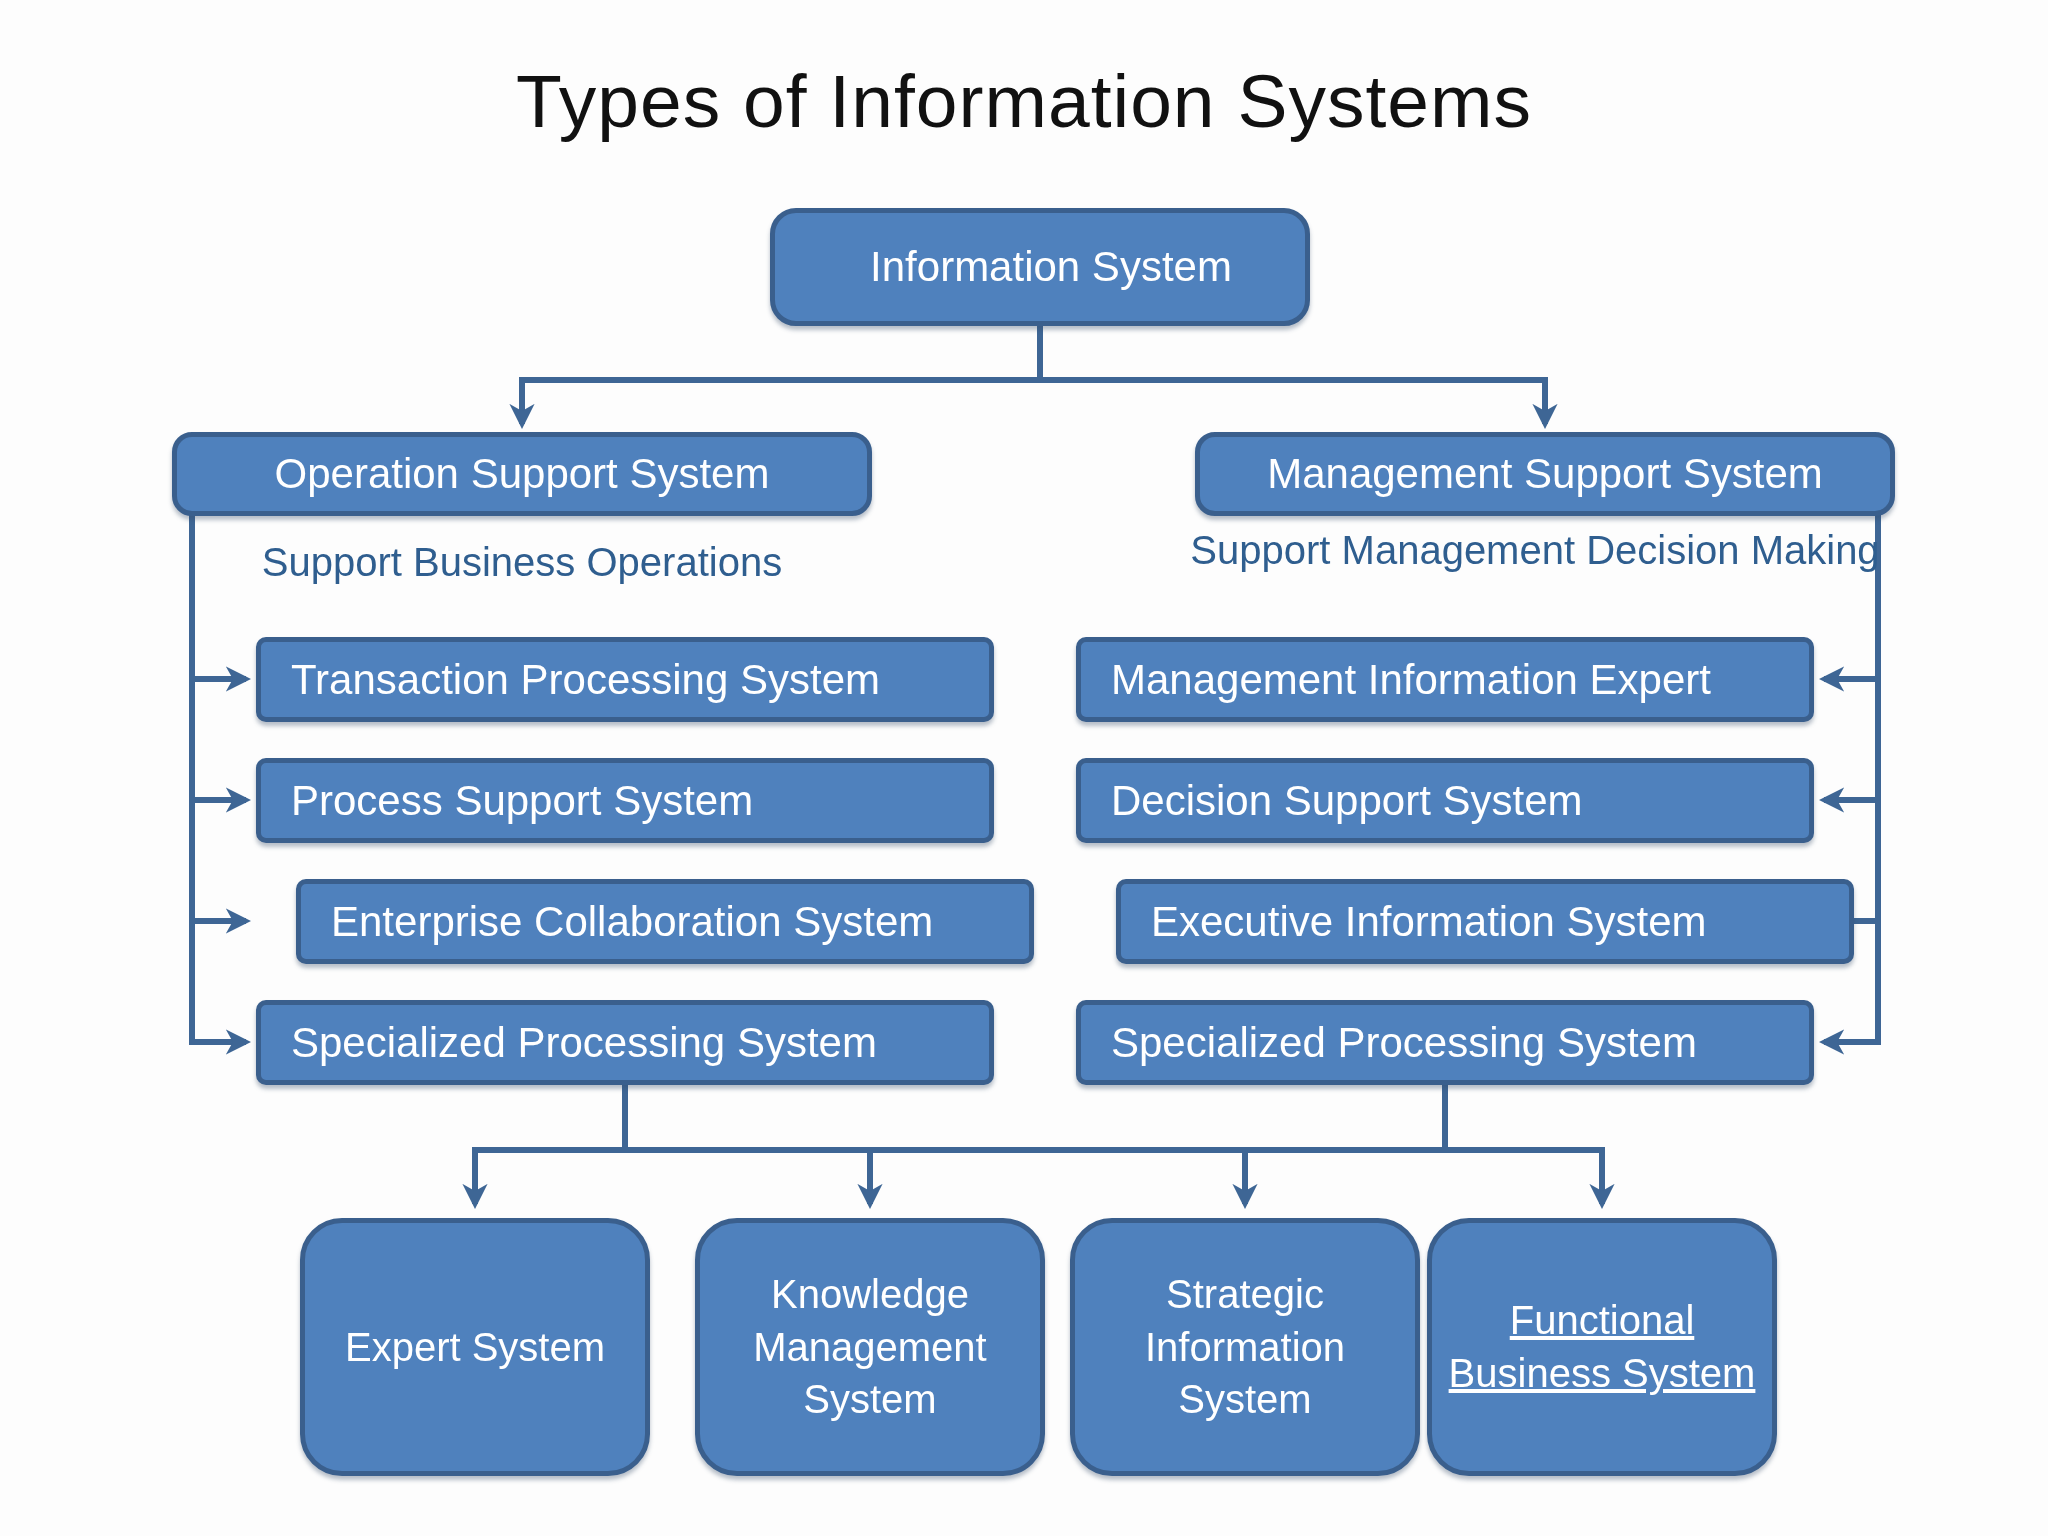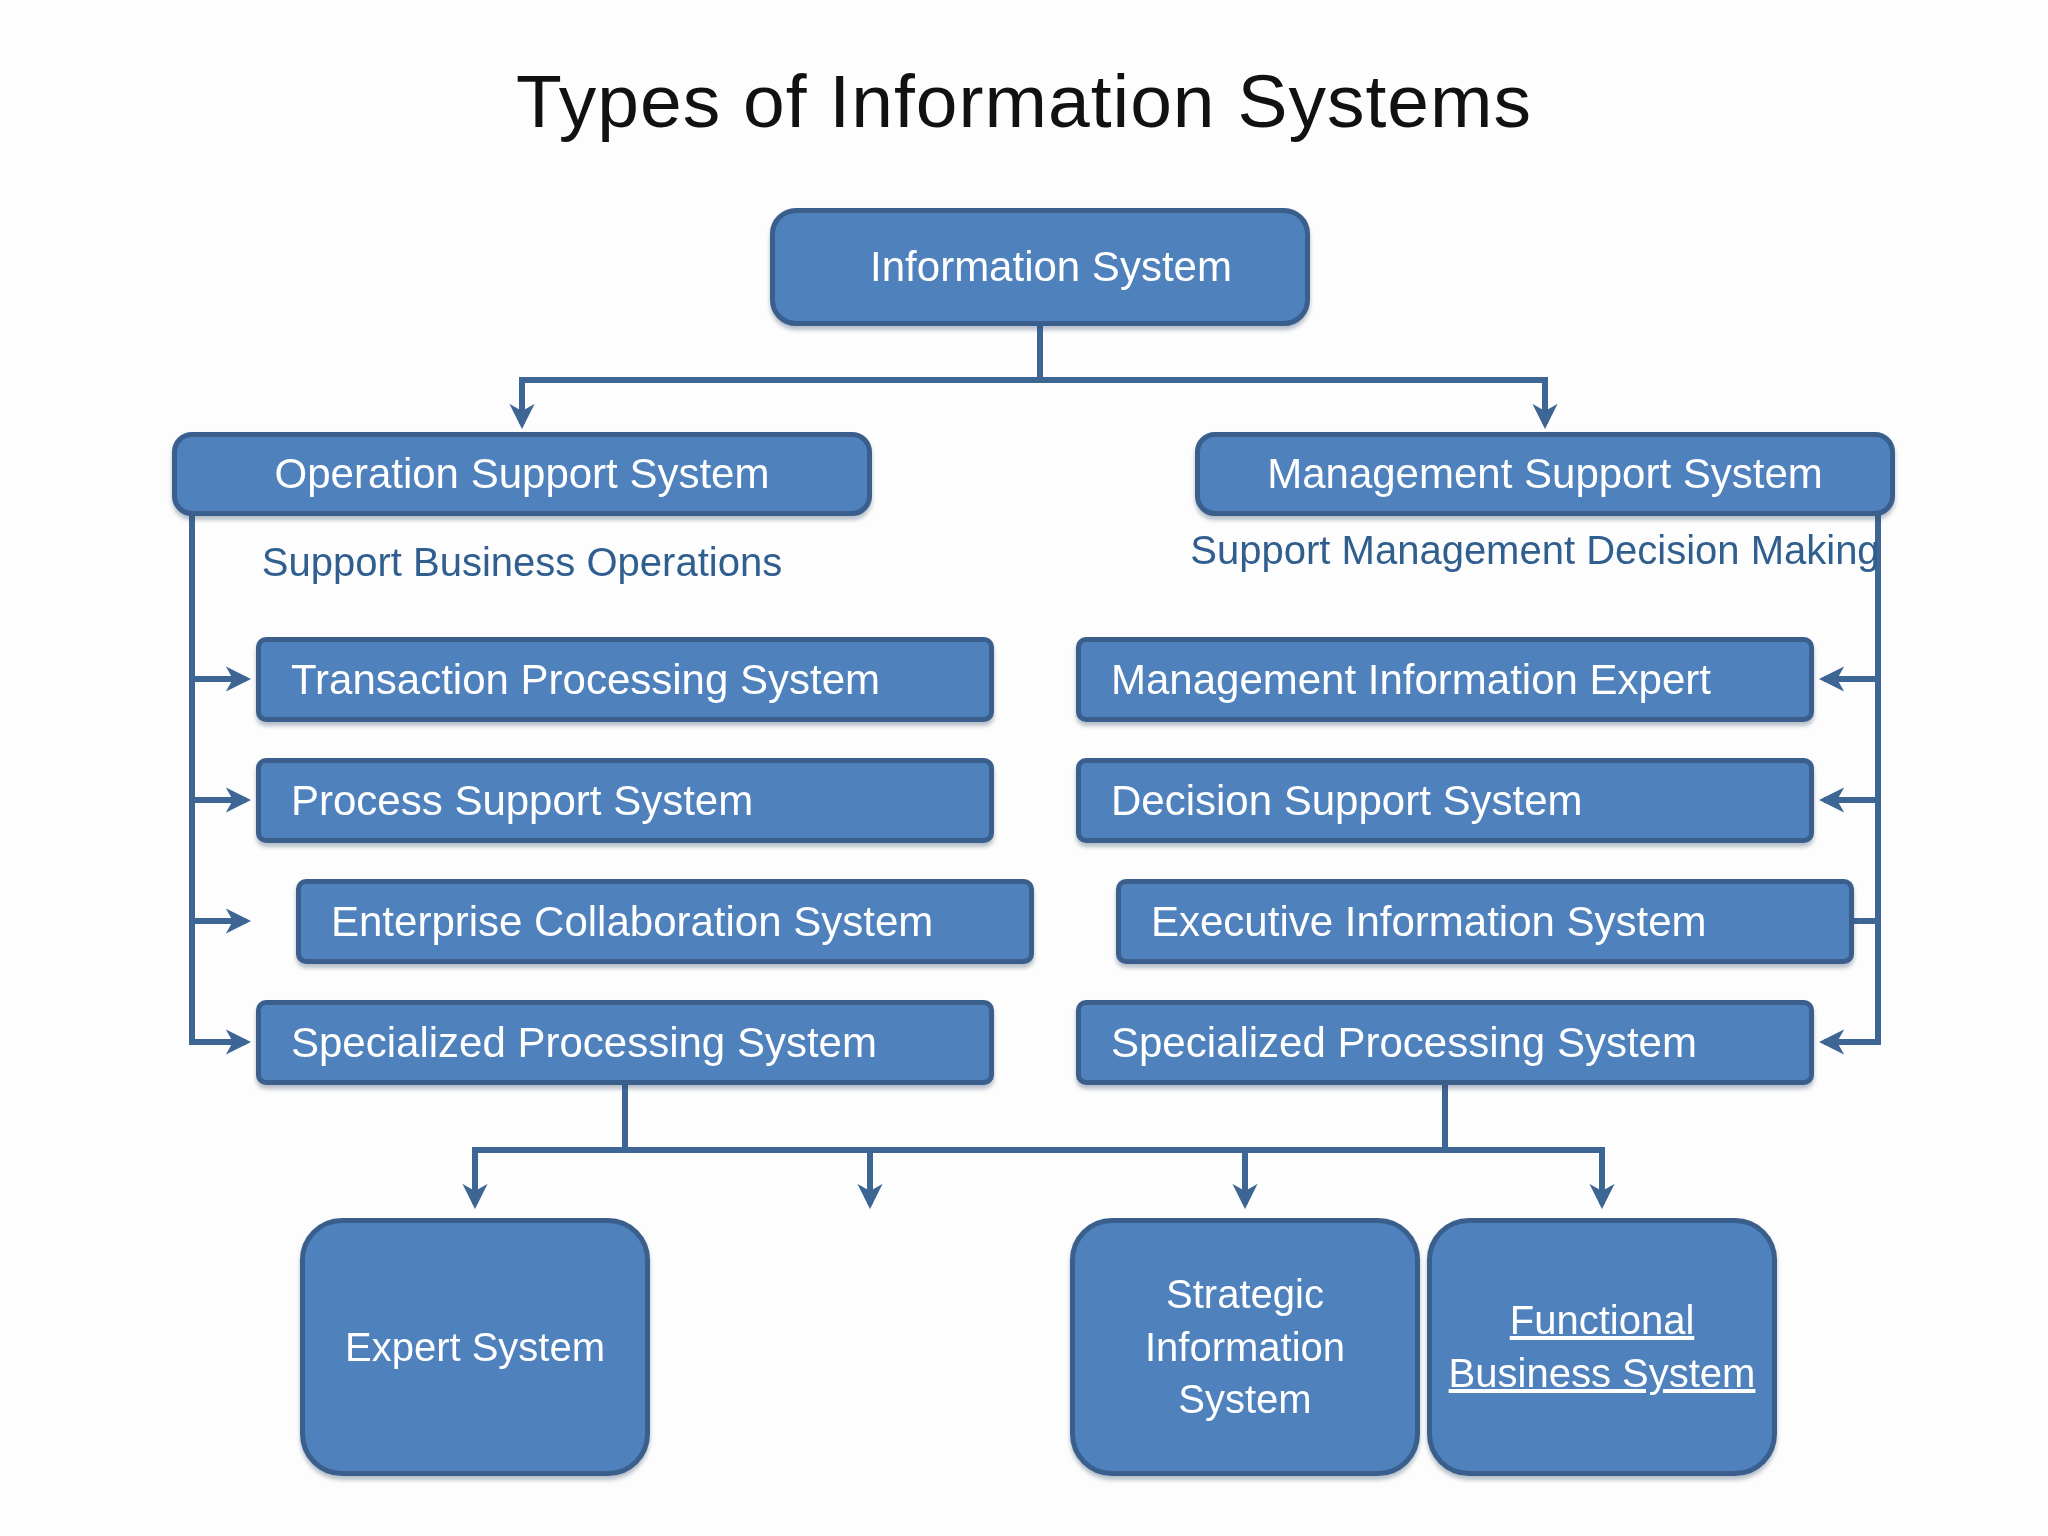--- a/index.html
+++ b/index.html
@@ -160,16 +160,17 @@
   <div class="box item lcol r2">Process Support System</div>
   <div class="box item lcol r3">Enterprise Collaboration System</div>
   <div class="box item lcol r4">Specialized Processing System</div>
 
   <div class="box item rcol r1">Management Information Expert</div>
   <div class="box item rcol r2">Decision Support System</div>
   <div class="box item rcol r3">Executive Information System</div>
   <div class="box item rcol r4">Specialized Processing System</div>
 
   <div class="box leaf c1">Expert System</div>
+  <div class="box leaf c2">Knowledge Management System</div>
   <div class="box leaf c3">Strategic Information System</div>
   <div class="box leaf c4">Functional Business System</div>
 
 </div>
 
 </body></html>

